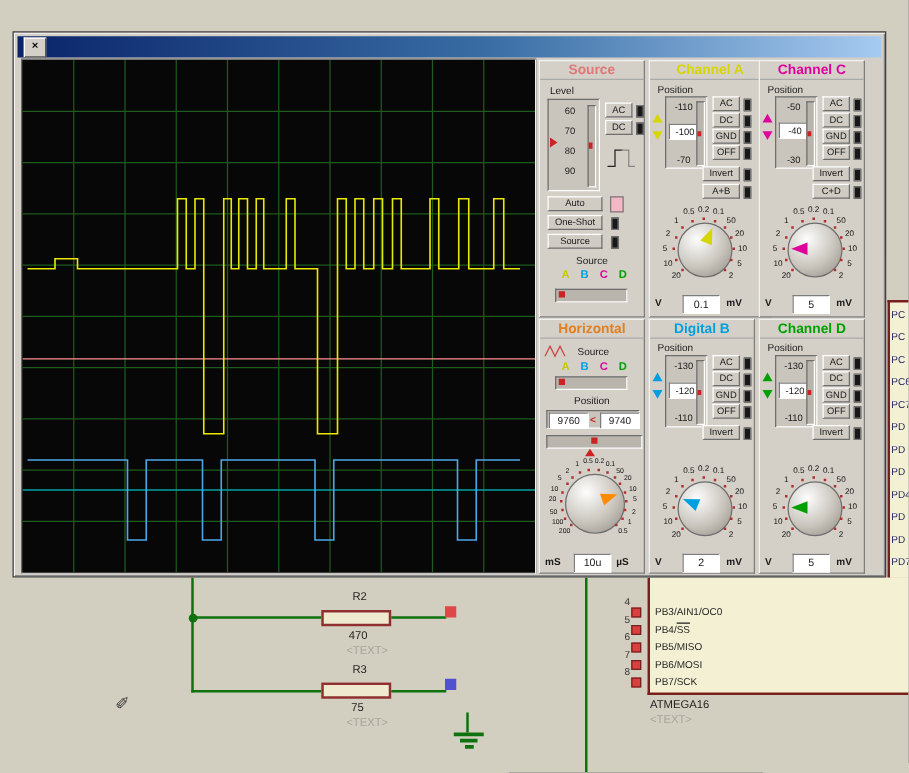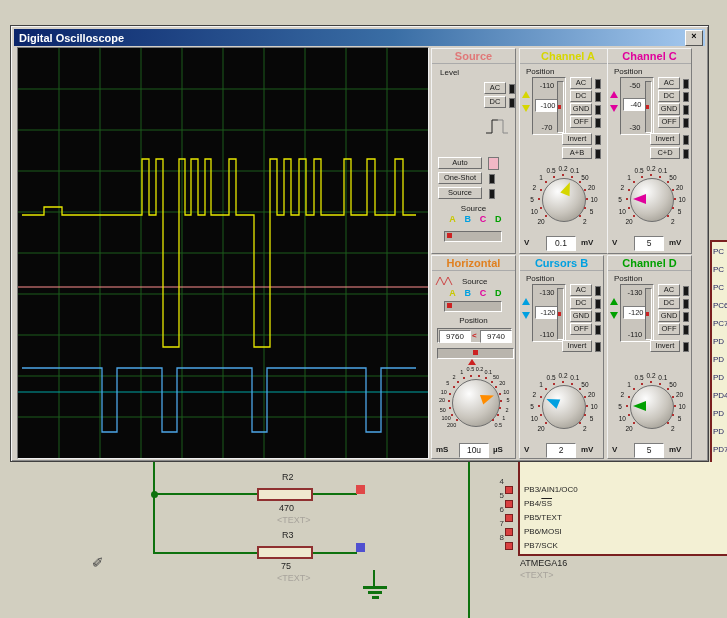--- a/index.html
+++ b/index.html
@@ -125,41 +125,40 @@
       <span class="pname"><span>PB3/AIN1/OC0</span><span class="ovl"></span></span>
     </div>
     <div class="pinrow" style="top:35px">
       <span class="pnum">5</span>
       <div class="pbox"></div>
       <span class="pname"><span>PB4/</span><span class="ovl">SS</span></span>
     </div>
     <div class="pinrow" style="top:49px">
       <span class="pnum">6</span>
       <div class="pbox"></div>
-      <span class="pname"><span>PB5/TEXT</span><span class="ovl"></span></span>
+      <span class="pname"><span>PB5/MISO</span><span class="ovl"></span></span>
     </div>
     <div class="pinrow" style="top:63px">
       <span class="pnum">7</span>
       <div class="pbox"></div>
       <span class="pname"><span>PB6/MOSI</span><span class="ovl"></span></span>
     </div>
     <div class="pinrow" style="top:77px">
       <span class="pnum">8</span>
       <div class="pbox"></div>
       <span class="pname"><span>PB7/SCK</span><span class="ovl"></span></span>
     </div>
   </div>
   <span class="lbl" style="left:520px;top:558px">ATMEGA16</span>
   <span class="lbl gray" style="left:520px;top:570px">&lt;TEXT&gt;</span>
 
   <span id="pencil">✎</span>
 
   <div id="osc">
     <div class="titlebar">
-      <span class="wtitle">Digital Oscilloscope</span>
       <div class="closebtn">×</div>
     </div>
 
     <div class="screen">
       <svg id="scope-svg" width="410" height="410" style="background: rgb(7, 7, 7);">
           <line x1="41" y1="0" x2="41" y2="410" stroke="#1d5c1d" stroke-width="1"></line>
           <line x1="0" y1="41" x2="410" y2="41" stroke="#1d5c1d" stroke-width="1"></line>
           <line x1="82" y1="0" x2="82" y2="410" stroke="#1d5c1d" stroke-width="1"></line>
           <line x1="0" y1="82" x2="410" y2="82" stroke="#1d5c1d" stroke-width="1"></line>
           <line x1="123" y1="0" x2="123" y2="410" stroke="#1d5c1d" stroke-width="1"></line>
@@ -179,20 +178,30 @@
           <polyline points="0,239 410,239" fill="none" stroke="#ff8f8f" stroke-width="1"></polyline>
           <polyline points="0,344 410,344" fill="none" stroke="#00a3a3" stroke-width="1.2"></polyline>
           <polyline points="4,320 84,320 84,384 99,384 99,320 144,320 144,384 159,384 159,320 234,320 234,384 249,384 249,320 348,320 348,384 363,384 363,320 398,320" fill="none" stroke="#4da6e8" stroke-width="1.3"></polyline>
           <polyline points="4,167 26,167 26,159 44,159 44,167 124,167 124,111 131,111 131,167 138,167 138,111 145,111 145,299 161,299 161,111 167,111 167,167 173,167 173,111 180,111 180,167 187,167 187,111 193,111 193,167 211,167 211,111 218,111 218,167 236,167 236,299 252,299 252,111 259,111 259,167 266,167 266,111 273,111 273,167 281,167 281,111 288,111 288,167 296,167 296,111 303,111 303,167 326,167 326,111 333,111 333,167 349,167 349,111 357,111 357,167 377,167 377,111 385,111 385,167 398,167" fill="none" stroke="#e8e800" stroke-width="1.3"></polyline>
         </svg>
     </div>
 
     <div class="panel" style="left:420px;top:22px;width:85px;height:206px">
       <div class="p-header"><span style="color: rgb(224, 120, 120);">Source</span></div>
       <span class="slabel" style="left:8px;top:19px">Level</span>
+      <div class="pos-box" style="left:6px;top:30px;width:42px;height:74px">
+        <span class="pv" style="top:4px;width:30px">60</span>
+        <span class="pv" style="top:20px;width:30px">70</span>
+        <span class="pv" style="top:36px;width:30px">80</span>
+        <span class="pv" style="top:52px;width:30px">90</span>
+        <div class="red-arr" style="left:1px;top:30px"></div>
+        <div class="groove" style="right:2px;top:4px;width:5px;height:64px">
+          <div class="thumb" style="left:0;top:29px;width:3px;height:5px"></div>
+        </div>
+      </div>
       <div class="mini-btn" style="left:52px;top:33px;width:22px">AC</div>
       <div class="slot" style="left:77px;top:35px"></div>
       <div class="mini-btn" style="left:52px;top:47px;width:22px">DC</div>
       <div class="slot" style="left:77px;top:49px"></div>
       <div style="position:absolute;left:52px;top:64px;width:26px;height:26px">
         <svg width="26" height="26">
           <polyline points="2,20 8,20 8,7 14,7" stroke="#222" fill="none"></polyline>
           <polyline points="13,7 19,7 19,20 24,20" stroke="#888" fill="none"></polyline>
         </svg>
       </div>
@@ -403,21 +412,21 @@
             <div class="ktick" style="left: 59.9706px; top: 50.9706px;"></div>
             <div class="kptr" style="left: 43px; top: 34px; color: rgb(224, 0, 156); transform: rotate(180deg) translateX(5px);"></div>
           </div>
     <span class="unit" style="left:4px;top:189px">V</span>
     <span class="inset vbox" style="left:26px;top:187px">5</span>
     <span class="unit" style="left:61px;top:189px">mV</span>
   </div>
 </div>
     <div style="position:absolute;left:508px;top:229px;width:85px;height:204px">
   <div class="panel" style="left:0;top:0;width:85px;height:100%">
-    <div class="p-header"><span style="color: rgb(0, 160, 224);">Cursors B</span></div>
+    <div class="p-header"><span style="color: rgb(0, 160, 224);">Digital B</span></div>
     <span class="slabel" style="left:6px;top:18px">Position</span>
     <div class="arr arr-up" style="left: 2px; top: 42px; color: rgb(0, 160, 224);"></div>
     <div class="arr arr-dn" style="left: 2px; top: 56px; color: rgb(0, 160, 224);"></div>
     <div class="pos-box" style="left:12px;top:28px;width:34px;height:58px">
       <span class="pv" style="top:3px">-130</span>
       <span class="pv inset" style="top:21px;height:11px;line-height:11px">-120</span>
       <span class="pv" style="top:45px">-110</span>
       <div class="groove" style="right:1px;top:3px;width:5px;height:50px">
         <div class="thumb" style="left:0;top:23px;width:3px;height:4px"></div>
       </div>

